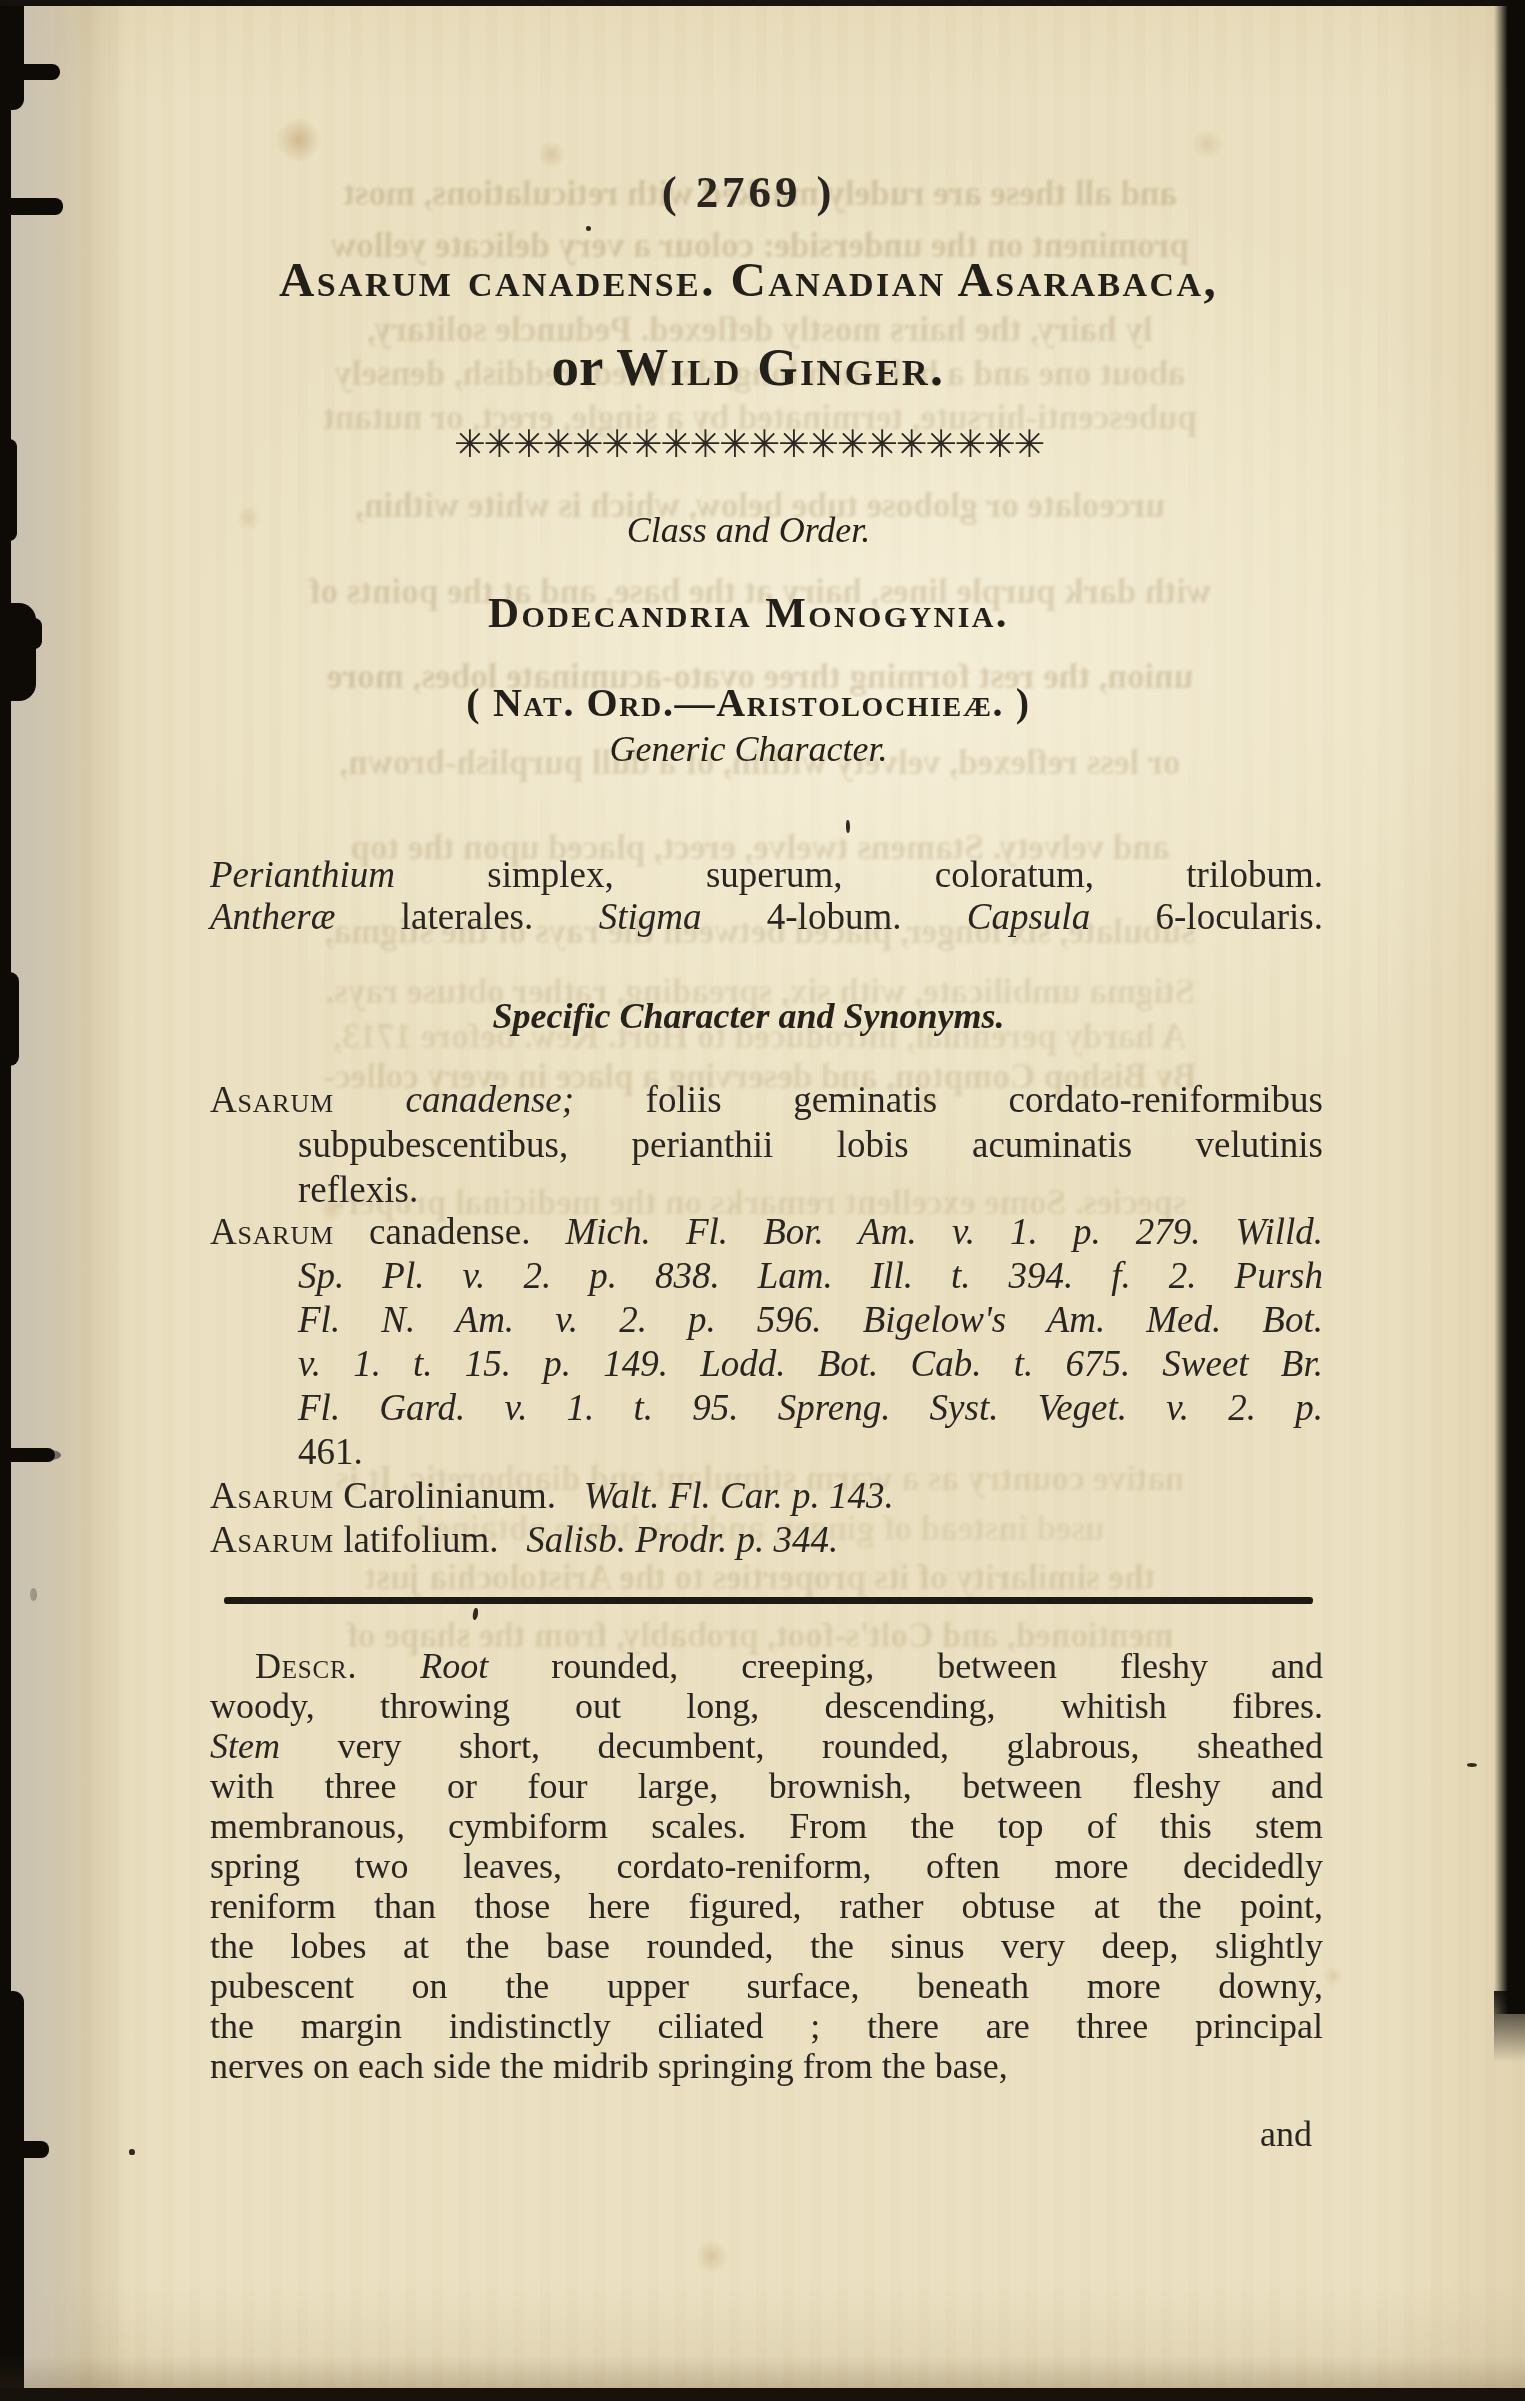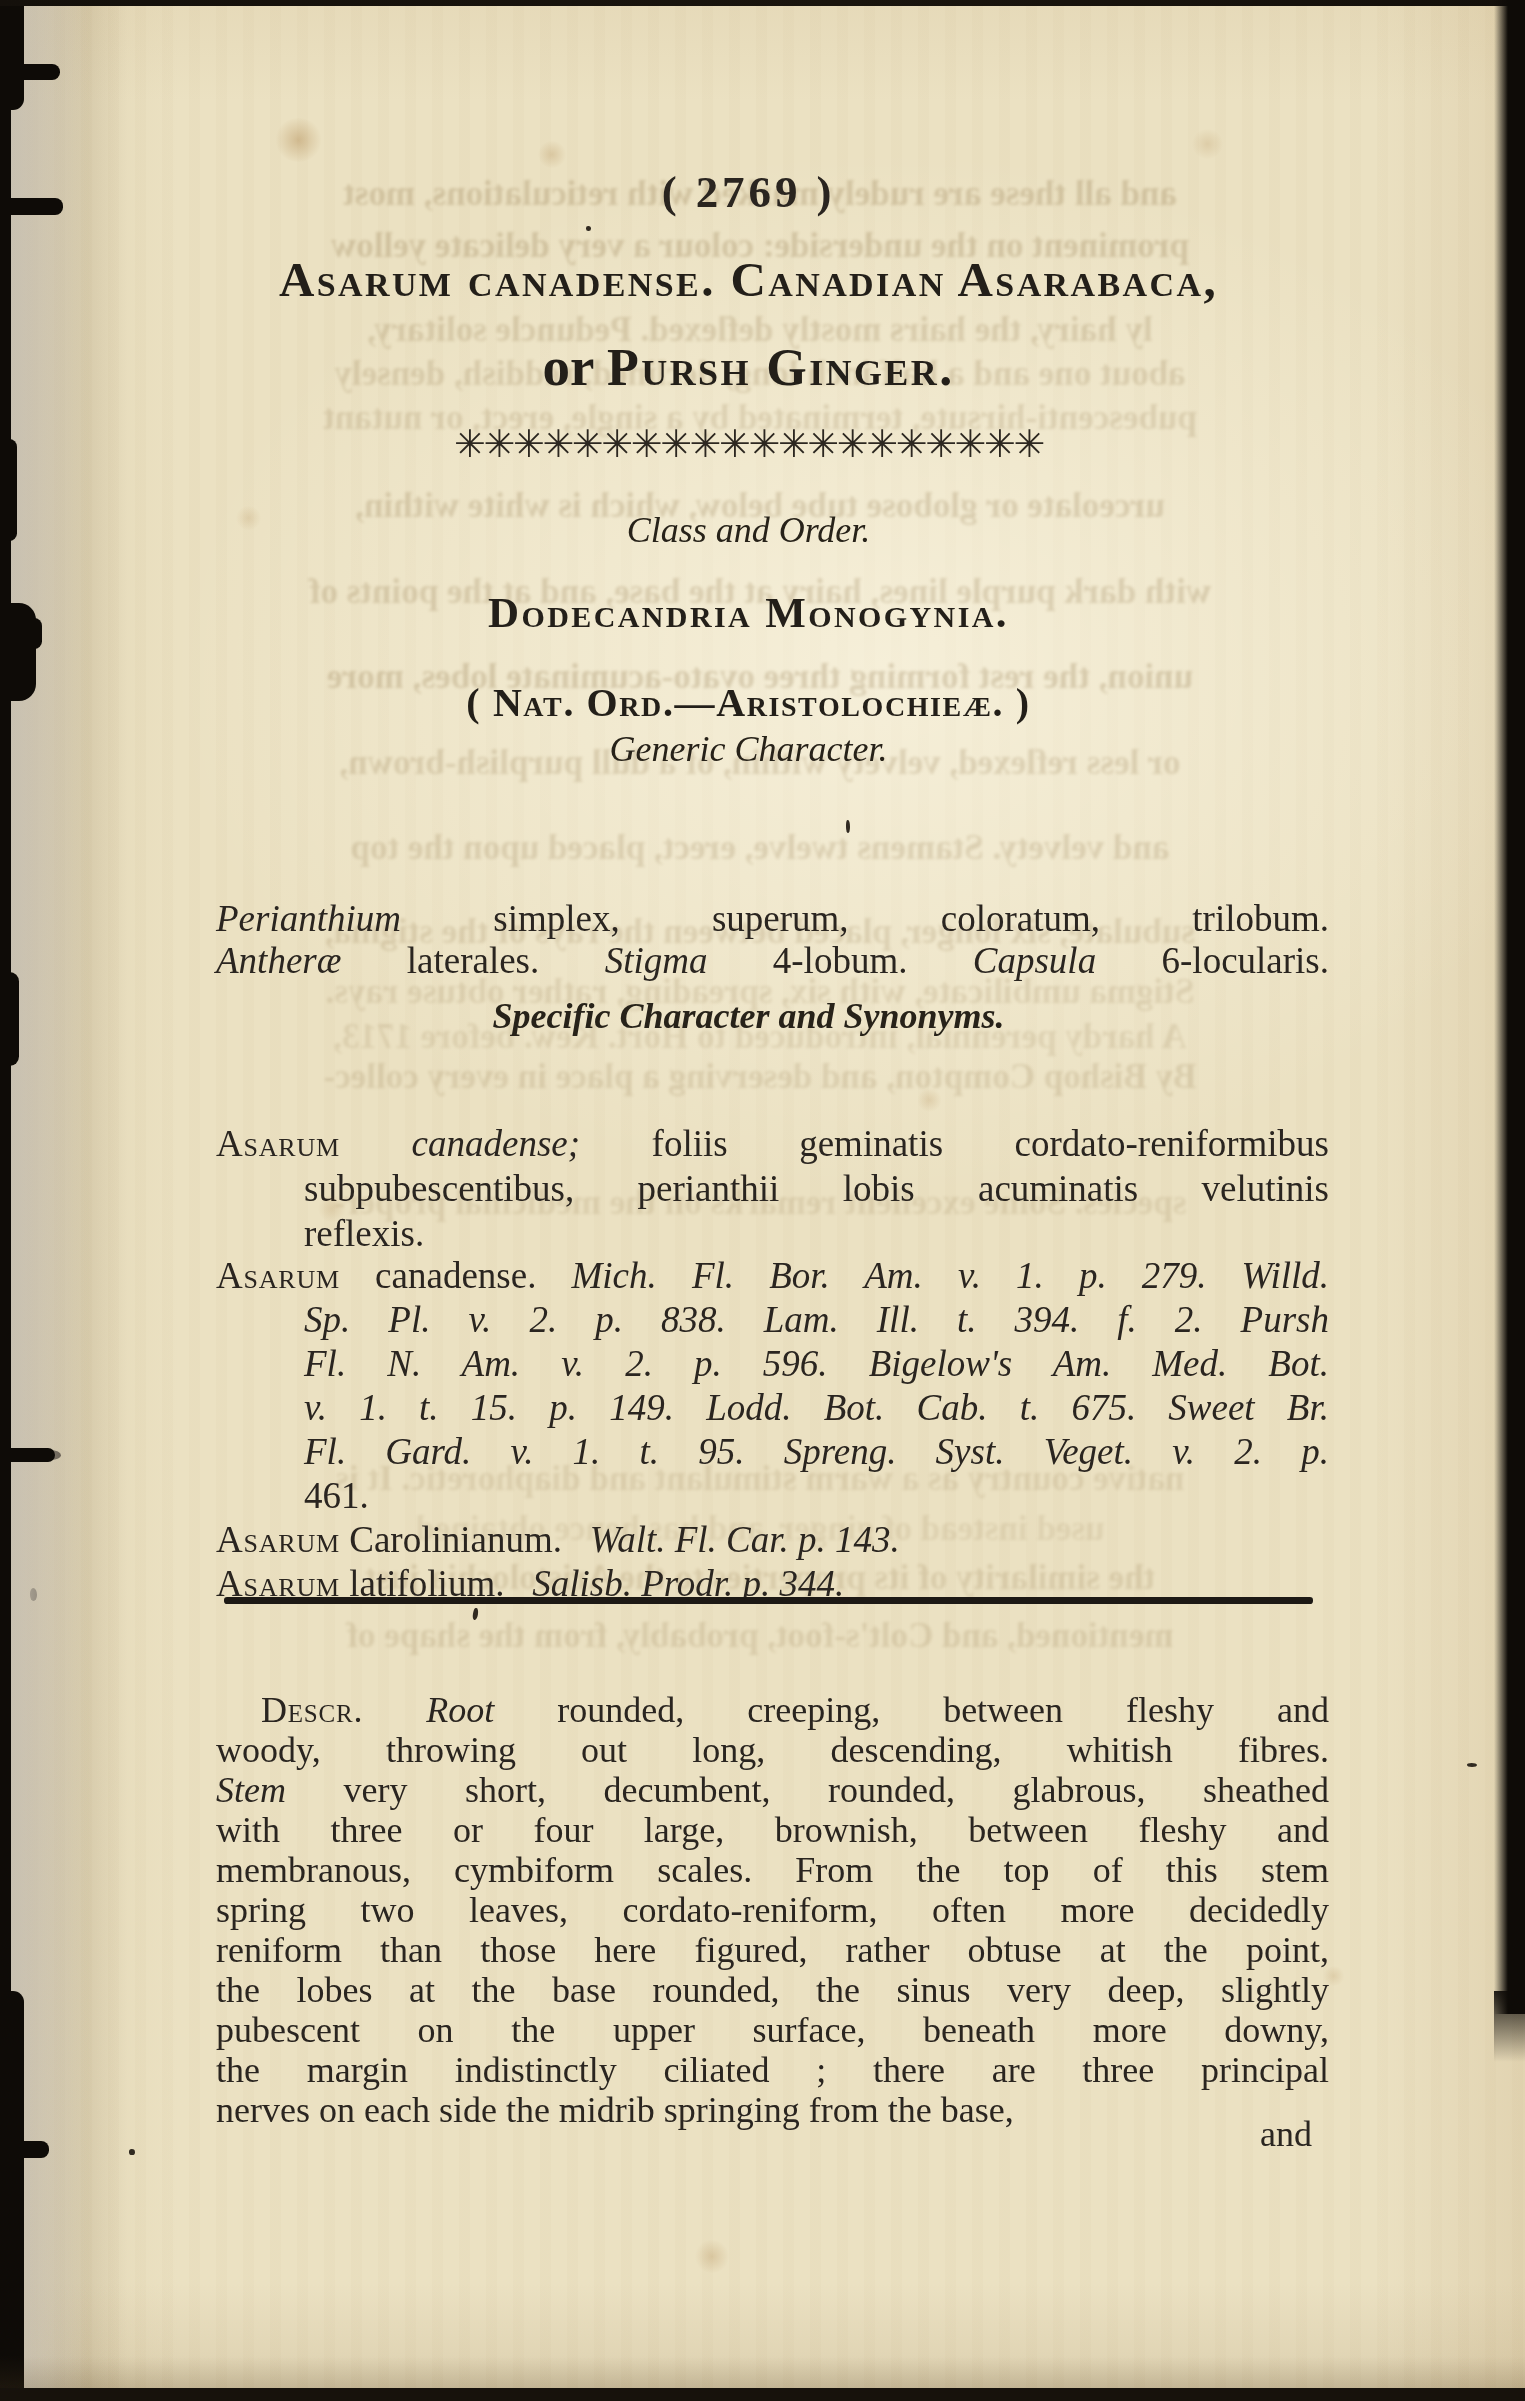--- a/index.html
+++ b/index.html
@@ -45,21 +45,21 @@
   .title2 .plain{font-size:55px;font-weight:700;}
   .title2 .sc2{font-variant:small-caps;letter-spacing:2.4px;}
   .ornament{top:422px;font-size:38px;letter-spacing:-2.4px;color:#2c2720;
     font-family:"DejaVu Sans",sans-serif;}
   .h-italic{font-style:italic;font-size:36px;color:#272219;}
   .h-co{top:509px;}
   .h-dodeca{top:588px;font-size:43px;font-weight:700;font-variant:small-caps;letter-spacing:2.4px;color:#231f19;}
   .h-natord{top:679px;font-size:40px;font-weight:700;font-variant:small-caps;letter-spacing:1.6px;color:#231f19;}
   .h-gc{top:728px;}
   .h-sp{top:995px;font-weight:bold;}
-  .tblock{position:absolute;left:216px;width:1113px;font-size:37px;margin-top:44px;}
+  .tblock{position:absolute;left:210px;width:1113px;font-size:37px;}
   .gc-block{top:854px;}  .gc-block .pline{line-height:42px;}
   .spec-block{top:1077px;} .spec-block .pline{line-height:45px;}
   .syn-block{top:1210px;}  .syn-block .pline{line-height:44px;}
   .desc-block{top:1646px;font-size:36px;} .desc-block .pline{line-height:40px;}
   .pline{white-space:normal;}
   .just{text-align:justify;text-align-last:justify;}
   .ind{padding-left:88px;}
   .fi{text-indent:45px;}
   .it{font-style:italic;}
   .sc{font-variant:small-caps;letter-spacing:0.8px;}
@@ -95,21 +95,21 @@
       <div class="ghost-line" style="top: 1459px; opacity: 0.12;">native country as a warm stimulant and diaphoretic.  It is</div>
       <div class="ghost-line" style="top: 1509px; opacity: 0.1;">used instead of ginger, and has hence obtained</div>
       <div class="ghost-line" style="top: 1558px; opacity: 0.14;">the similarity of its properties to the Aristolochia just</div>
       <div class="ghost-line" style="top: 1616px; opacity: 0.14;">mentioned, and Colt's-foot, probably, from the shape of</div>
     </div>
 
   <div class="cline page-number">( 2769 )</div>
 
   <div class="cline title1">Asarum canadense.  Canadian Asarabaca,</div>
 
-  <div class="cline title2"><span class="plain">or </span><span class="sc2">Pursh Ginger.</span></div>
+  <div class="cline title2"><span class="plain">or </span><span class="sc2">Wild Ginger.</span></div>
 
   <div class="cline ornament">✳✳✳✳✳✳✳✳✳✳✳✳✳✳✳✳✳✳✳✳</div>
 
   <div class="cline h-italic h-co">Class and Order.</div>
 
   <div class="cline h-dodeca">Dodecandria Monogynia.</div>
 
   <div class="cline h-natord">( Nat. Ord.—Aristolochieæ. )</div>
 
   <div class="cline h-italic h-gc">Generic Character.</div>

